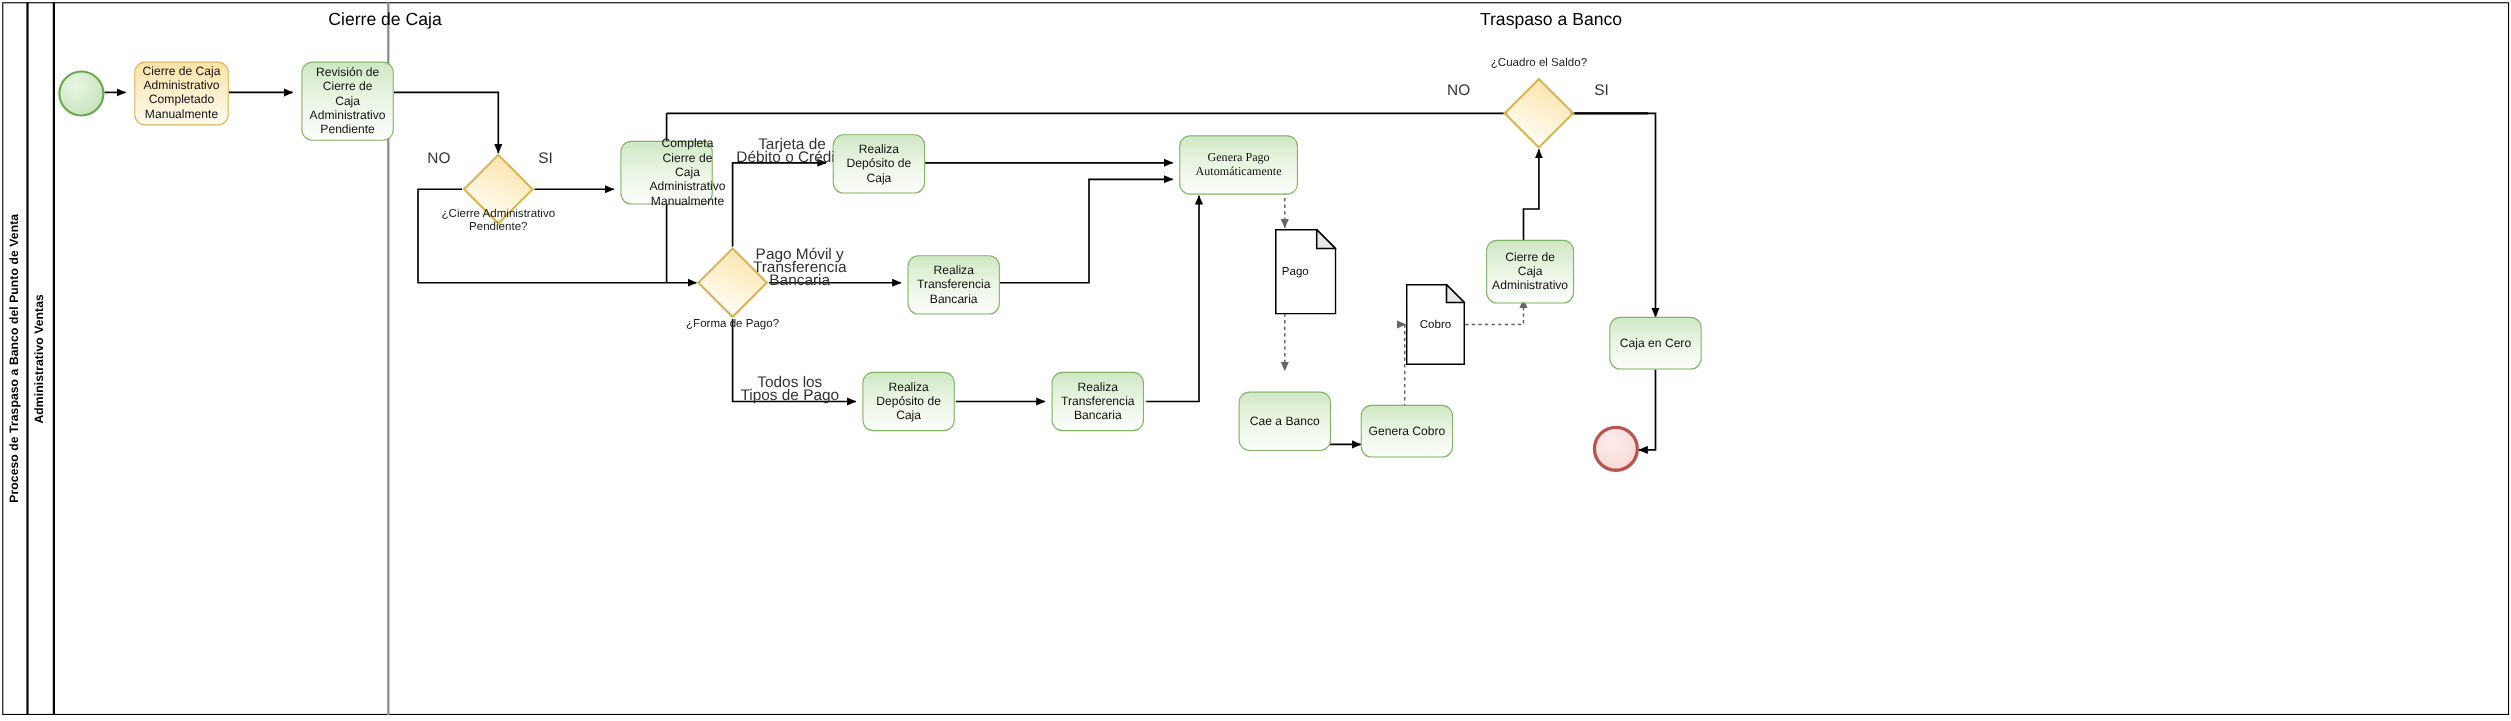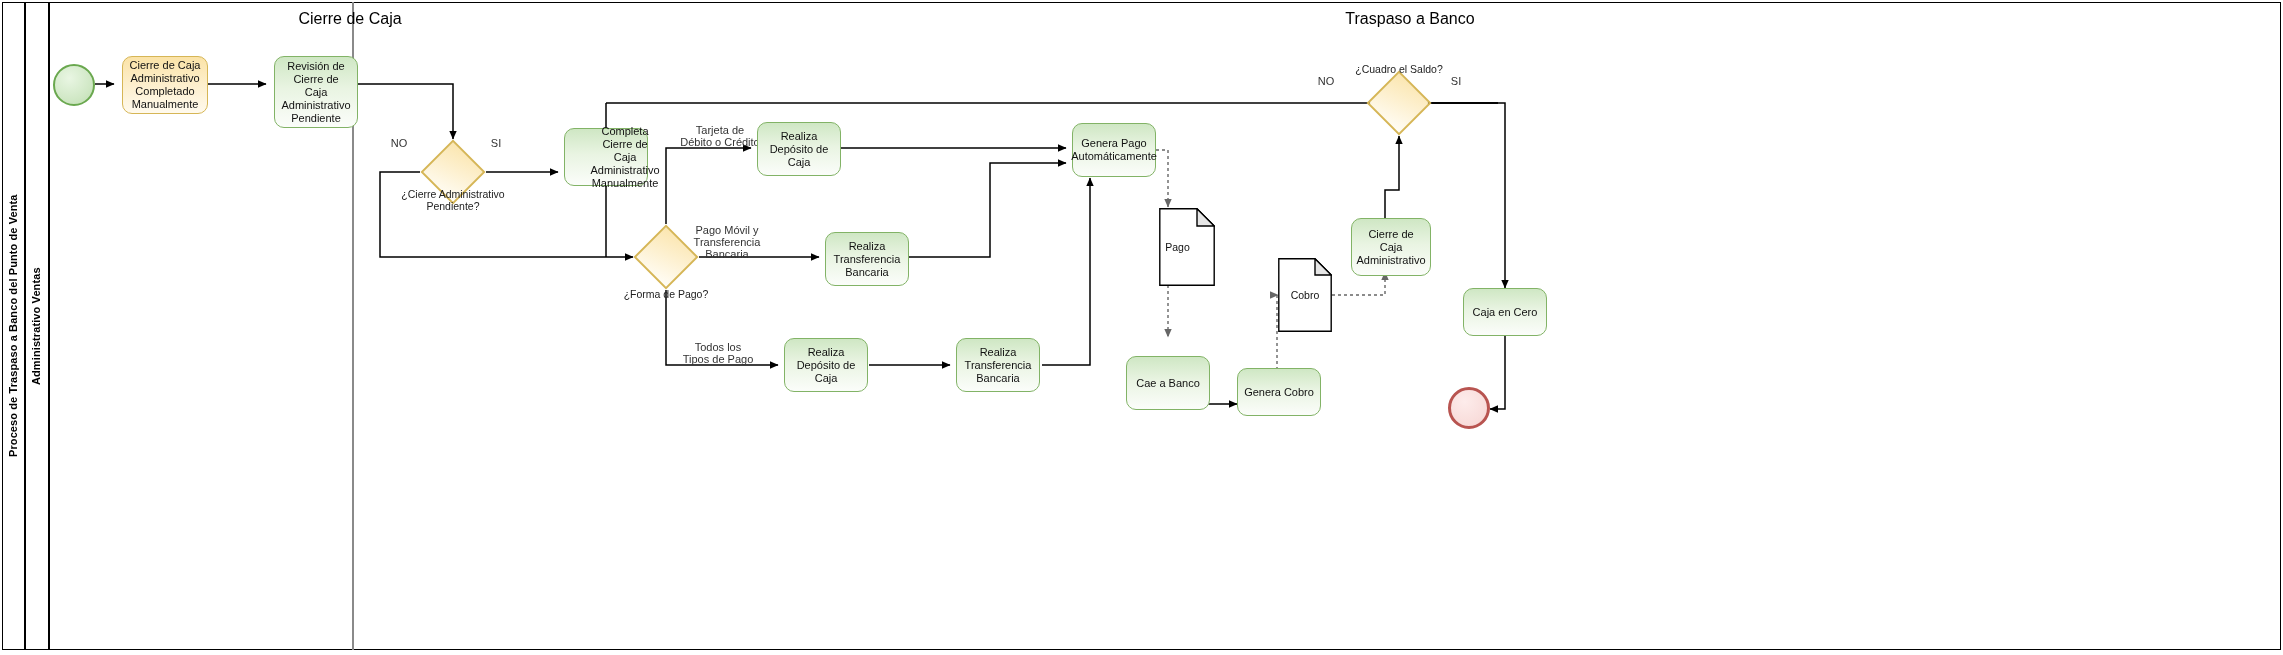--- a/index.html
+++ b/index.html
@@ -30,21 +30,21 @@
     background:linear-gradient(180deg,#fbe3a7 0%,#fdefcd 50%,#fffaee 100%);
   }
   .gateway{background:transparent;}
   .gateway .diamond{
     width:100%;height:100%;
     border:2px solid #d6b656;
     background:linear-gradient(160deg,#fbe6b0 0%,#fdf0cf 45%,#fffdf6 100%);
     transform:rotate(45deg);box-sizing:border-box;
   }
   .gw-label{position:absolute;font-size:10.5px;line-height:12px;color:#222;text-align:center;}
-  .edge-label{position:absolute;font-size:11px;line-height:12px;color:#333;text-align:center;white-space:pre-line;}
+  .edge-label{position:absolute;font-size:14px;line-height:12px;color:#333;text-align:center;white-space:pre-line;}
 
   .start-ev{
     border-radius:50%;border:2px solid #6aa84f;
     background:radial-gradient(circle at 38% 32%,#e9f6e3 0%,#cfe7c4 65%,#bcdcae 100%);
   }
   .end-ev{
     border-radius:50%;border:3.5px solid #b85450;
     background:radial-gradient(circle at 38% 32%,#fdeceb 0%,#f8dcda 70%,#f4cfcd 100%);
   }
 
@@ -158,21 +158,21 @@
 Tipos de Pago</div>
 
   <div class="node task" style="left:757px;top:122px;width:84px;height:54px;">Realiza Depósito de Caja</div>
 
   <div class="node task" style="left:825px;top:232px;width:84px;height:54px;">Realiza Transferencia Bancaria</div>
 
   <div class="node task" style="left:784px;top:338px;width:84px;height:54px;">Realiza Depósito de Caja</div>
 
   <div class="node task" style="left:956px;top:338px;width:84px;height:54px;">Realiza Transferencia Bancaria</div>
 
-  <div class="node task" style="left:1072px;top:123px;width:84px;height:54px;">Genera Pago Automáticamente</div>
+  <div class="node task" style="left:1072px;top:123px;width:108px;height:54px;font-family:Liberation Serif, serif;">Genera Pago Automáticamente</div>
 
   <div class="doc" style="left:1140px;top:208px;width:56px;height:78px;padding-left:19px;">
     <svg width="56" height="78" viewBox="0 0 56 78">
       <path d="M0.8,0.8 L38,0.8 L55.2,18 L55.2,77.2 L0.8,77.2 Z" fill="#fff" stroke="#000" stroke-width="1.4"></path>
       <path d="M38,0.8 L38,18 L55.2,18 Z" fill="#e6e6e6" stroke="#000" stroke-width="1.4"></path>
     </svg>
     <span class="doc-label">Pago</span>
   </div>
 
   <div class="node task" style="left:1126px;top:356px;width:84px;height:54px;">Cae a Banco</div>
@@ -185,21 +185,21 @@
     <span class="doc-label">Cobro</span>
   </div>
 
   <div class="node task" style="left:1237px;top:368px;width:84px;height:48px;">Genera Cobro</div>
 
   <div class="node task" style="left:1351px;top:218px;width:80px;height:58px;">Cierre de Caja Administrativo</div>
 
   <div class="node gateway" style="left:1376px;top:80px;width:46px;height:46px;">
     <div class="diamond"></div>
   </div>
-  <div class="gw-label" style="left:1344px;top:63px;width:110px;">¿Cuadro el Saldo?</div>
+  <div class="gw-label" style="left:1344px;top:51px;width:110px;">¿Cuadro el Saldo?</div>
   <div class="edge-label" style="left:1302px;top:75px;width:48px;">NO</div>
   <div class="edge-label" style="left:1432px;top:75px;width:48px;">SI</div>
 
   <div class="node task" style="left:1463px;top:288px;width:84px;height:48px;">Caja en Cero</div>
 
   <div class="node end-ev" style="left:1448px;top:387px;width:42px;height:42px;"></div>
 
 </div>
 
 </body></html>

